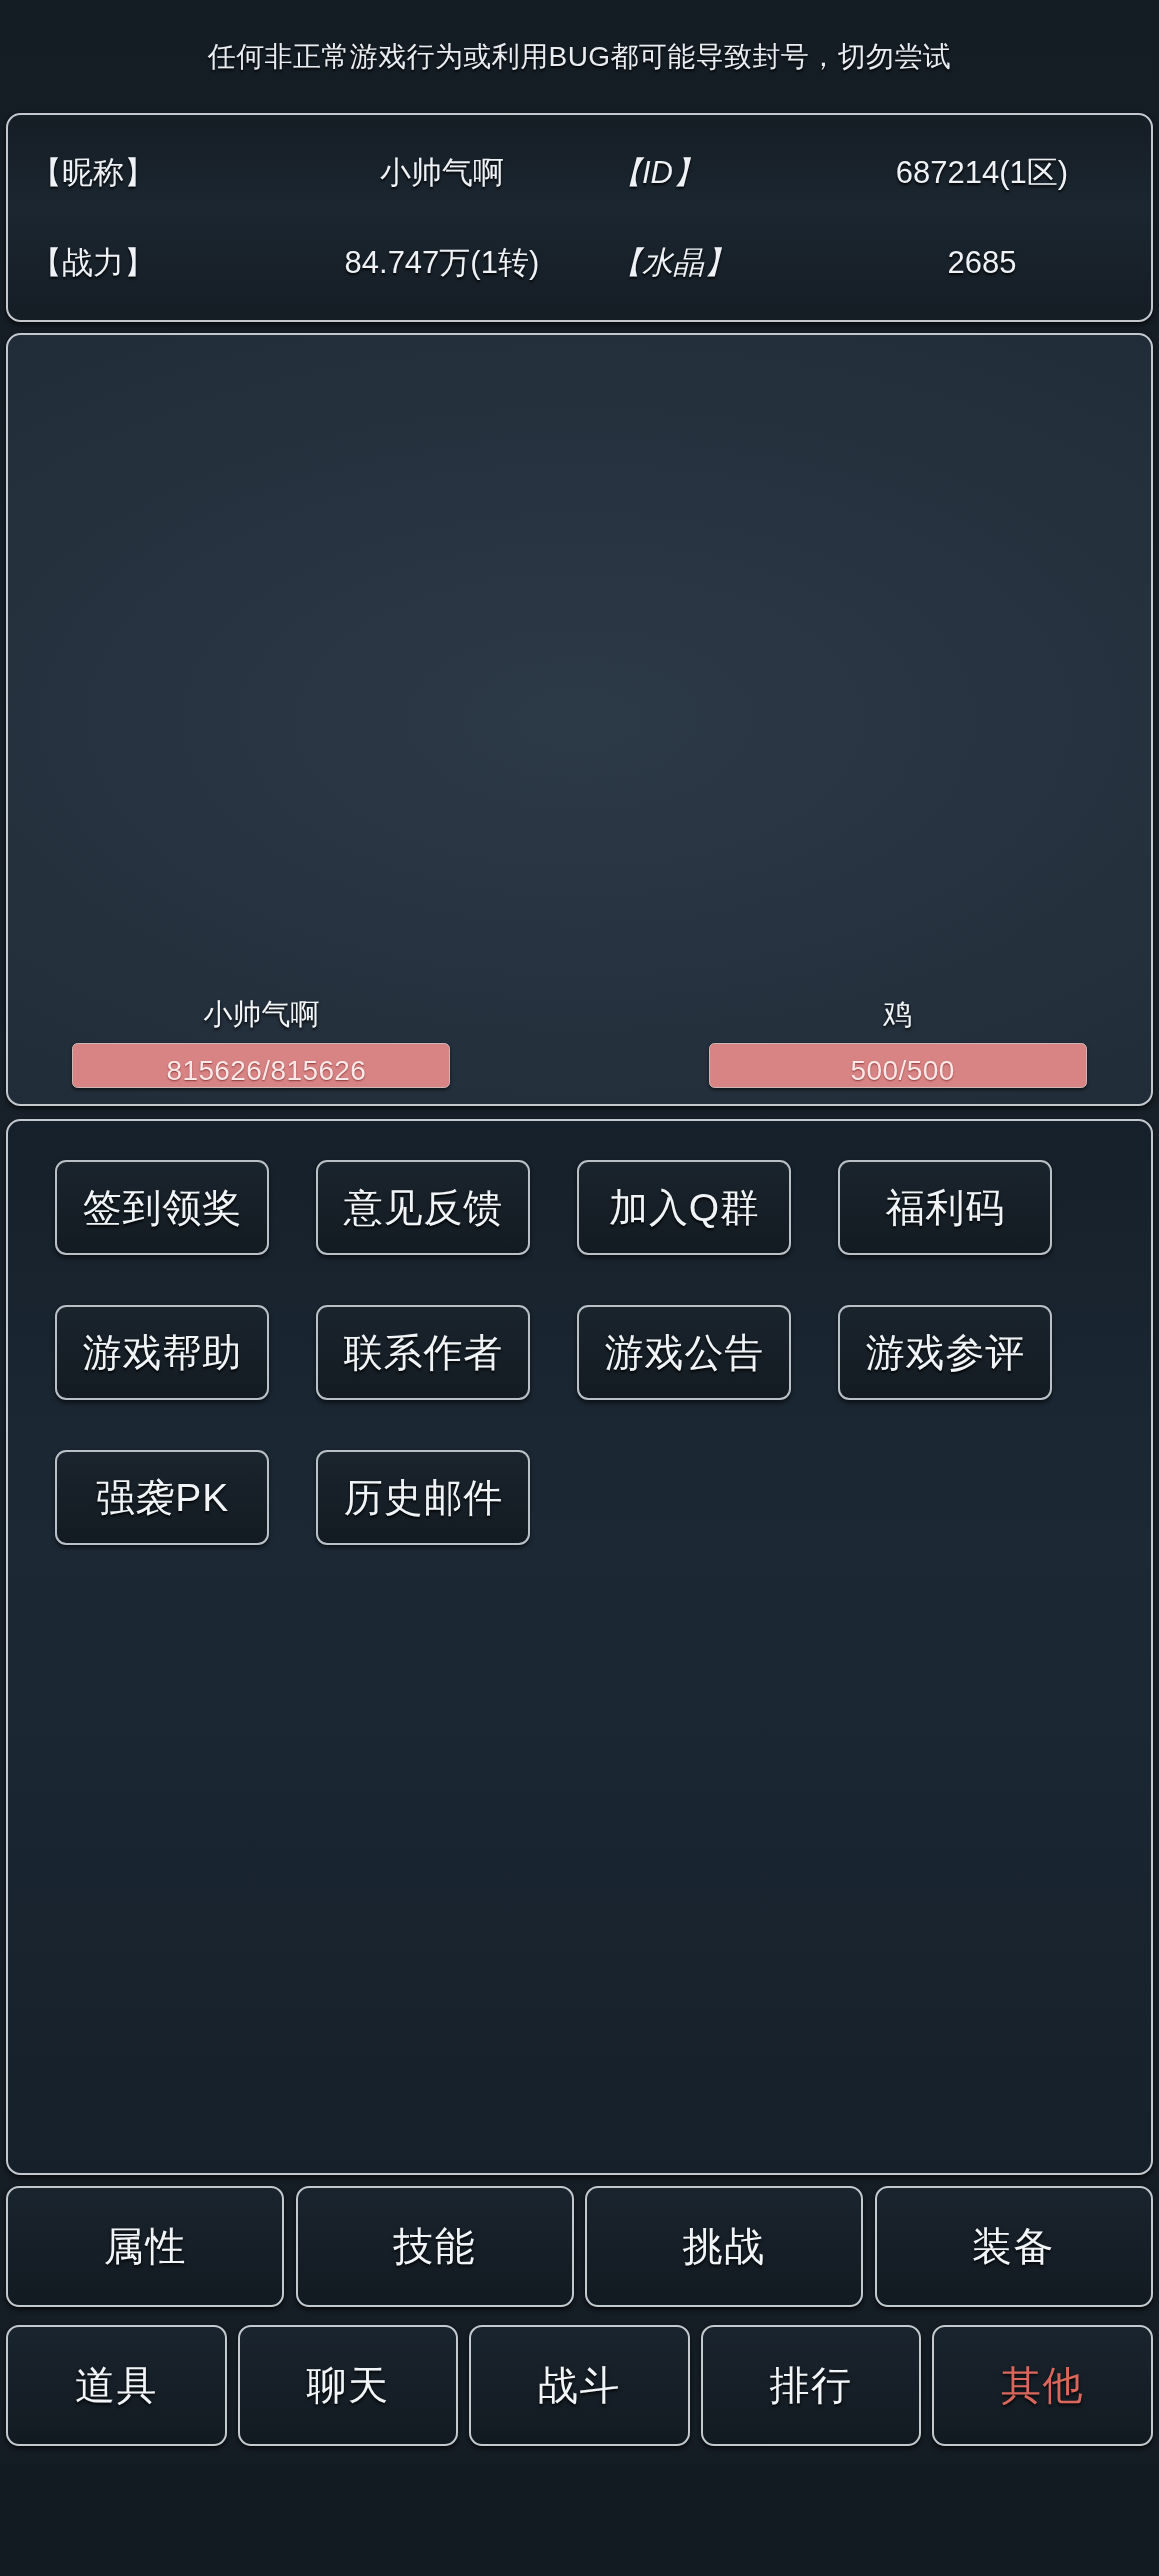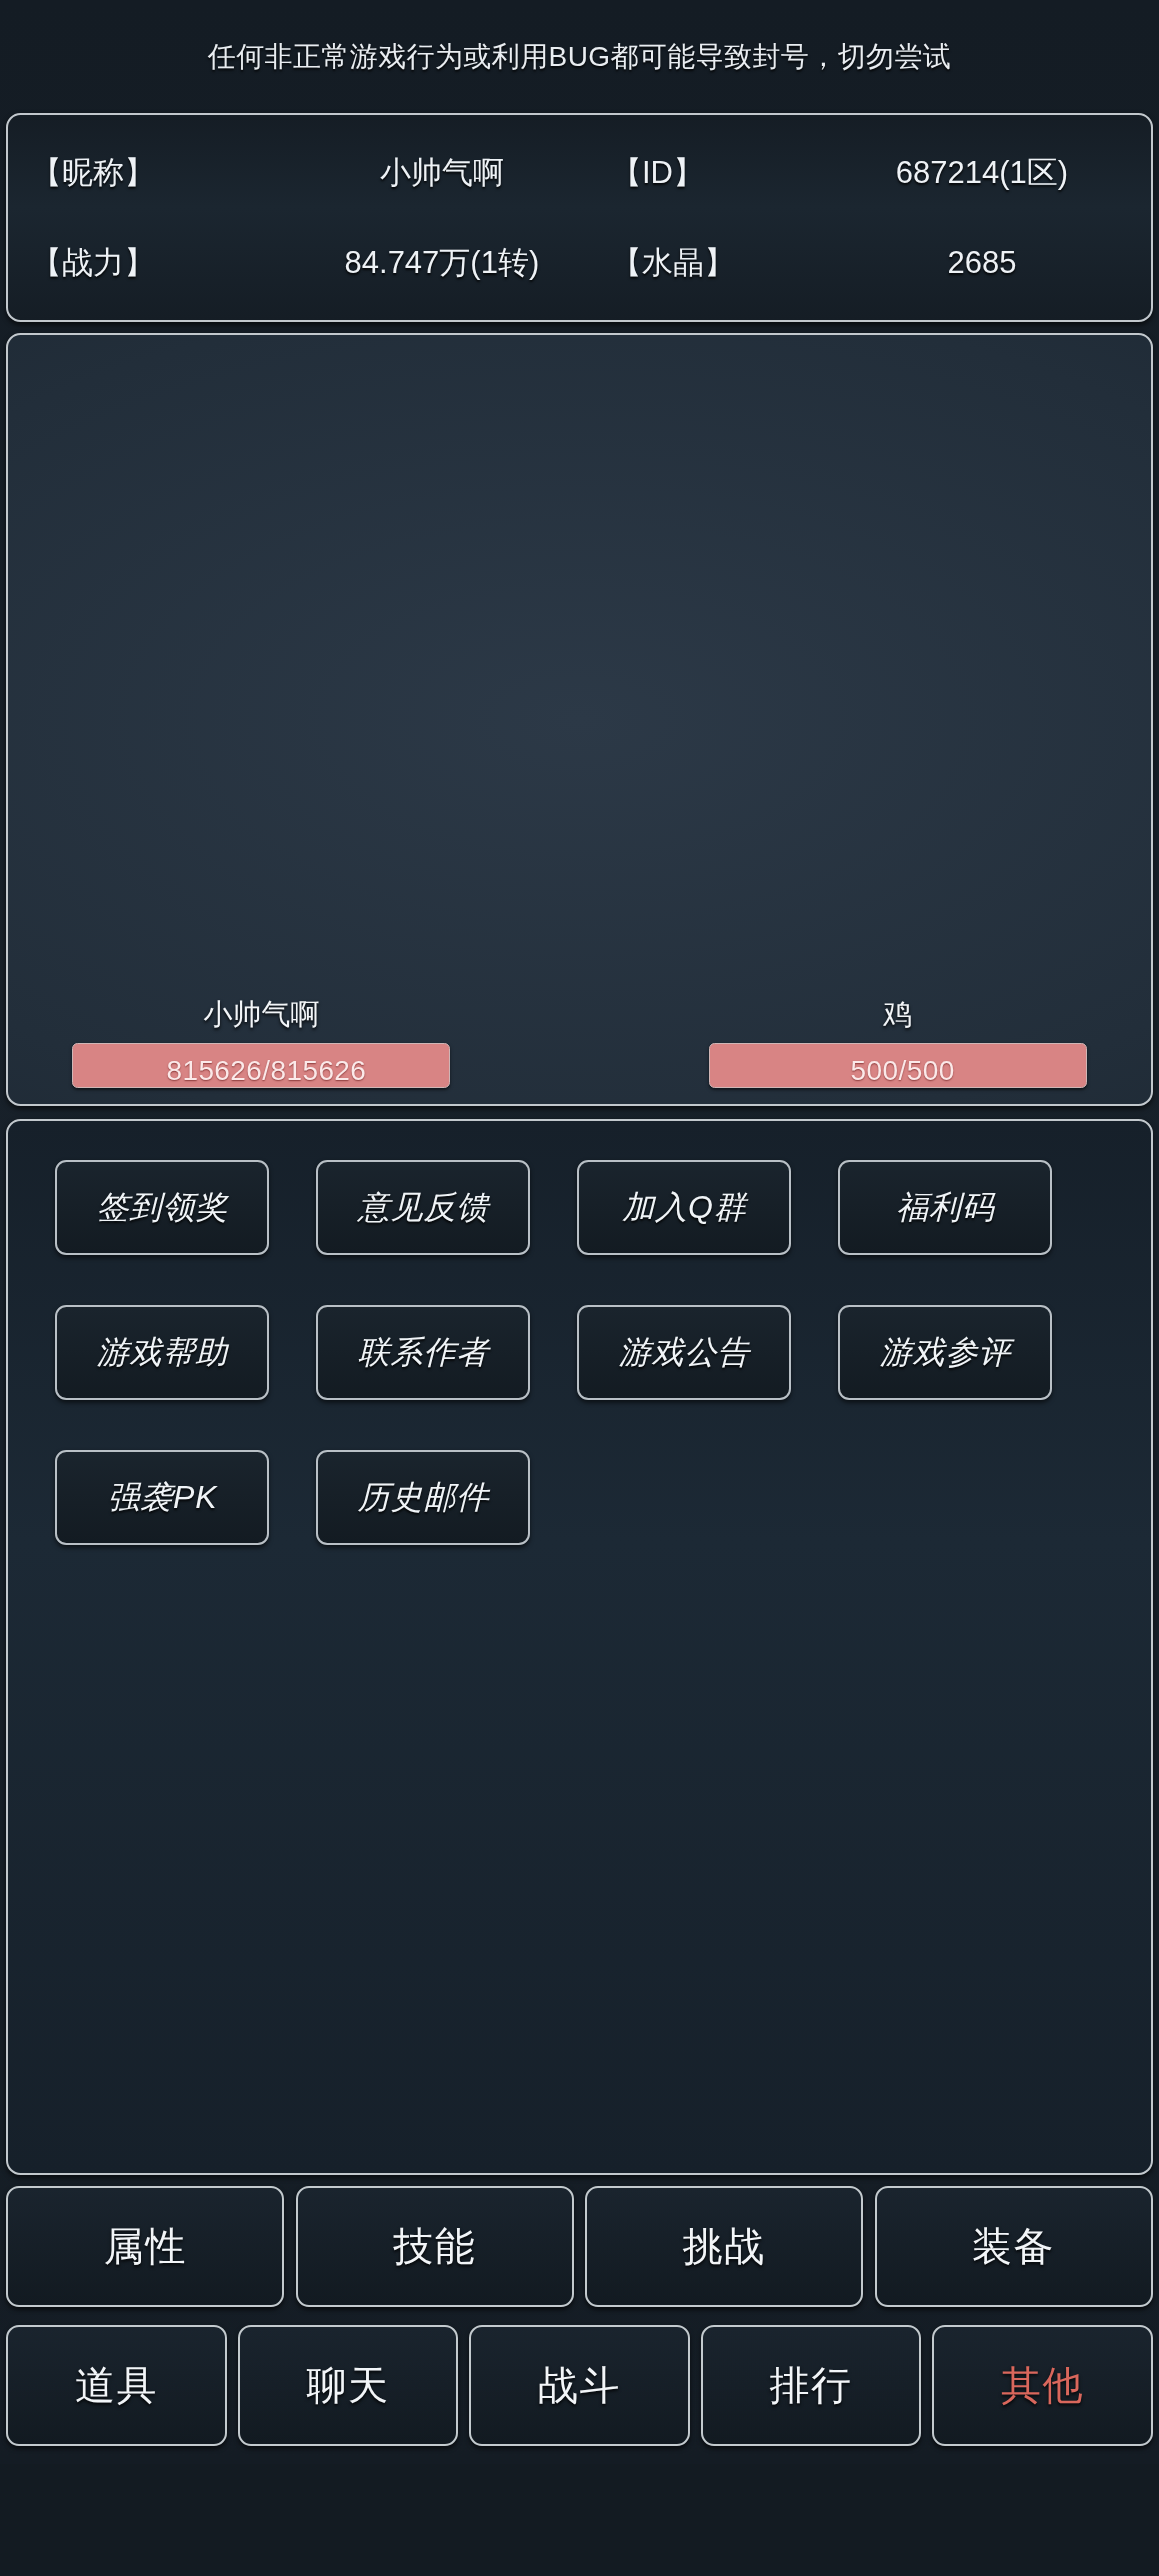--- a/index.html
+++ b/index.html
@@ -59,21 +59,21 @@
     display: flex;
     align-items: center;
     height: 90px;
   }
   .stat-cell {
     display: flex;
     align-items: center;
   }
   .stat-cell.c1 { width: 242px; }
   .stat-cell.c2 { width: 338px; justify-content: center; }
-  .stat-cell.c3 { width: 225px; }
+  .stat-cell.c3 { width: 225px; font-style: italic; }
   .stat-cell.c4 { flex: 1; justify-content: center; }
 
   .stat-label, .stat-value {
     color: #eef2f6;
     font-size: 31px;
     text-shadow: 0 1.6px 2.4px rgba(0,0,0,0.9);
     white-space: nowrap;
   }
 
   
@@ -140,25 +140,24 @@
     border: 2.4px solid #b9c0c6;
     border-radius: 11.3px;
     background: linear-gradient(180deg, #1a242d 0%, #131b22 100%);
     display: flex;
     align-items: center;
     justify-content: center;
     box-shadow: 0 2.4px 4px rgba(0,0,0,0.55);
   }
   .menu-btn span {
     color: #f0f4f7;
-    font-size: 32px;
+    font-size: 39px;
     letter-spacing: 0.8px;
     text-shadow: 0 1.6px 2.4px rgba(0,0,0,0.9);
     white-space: nowrap;
-    font-style: italic;
   }
 
   
   .bottom-nav {
     flex: none;
     padding: 11.3px 0 17.7px 0;
     display: flex;
     flex-direction: column;
     gap: 18px;
   }

